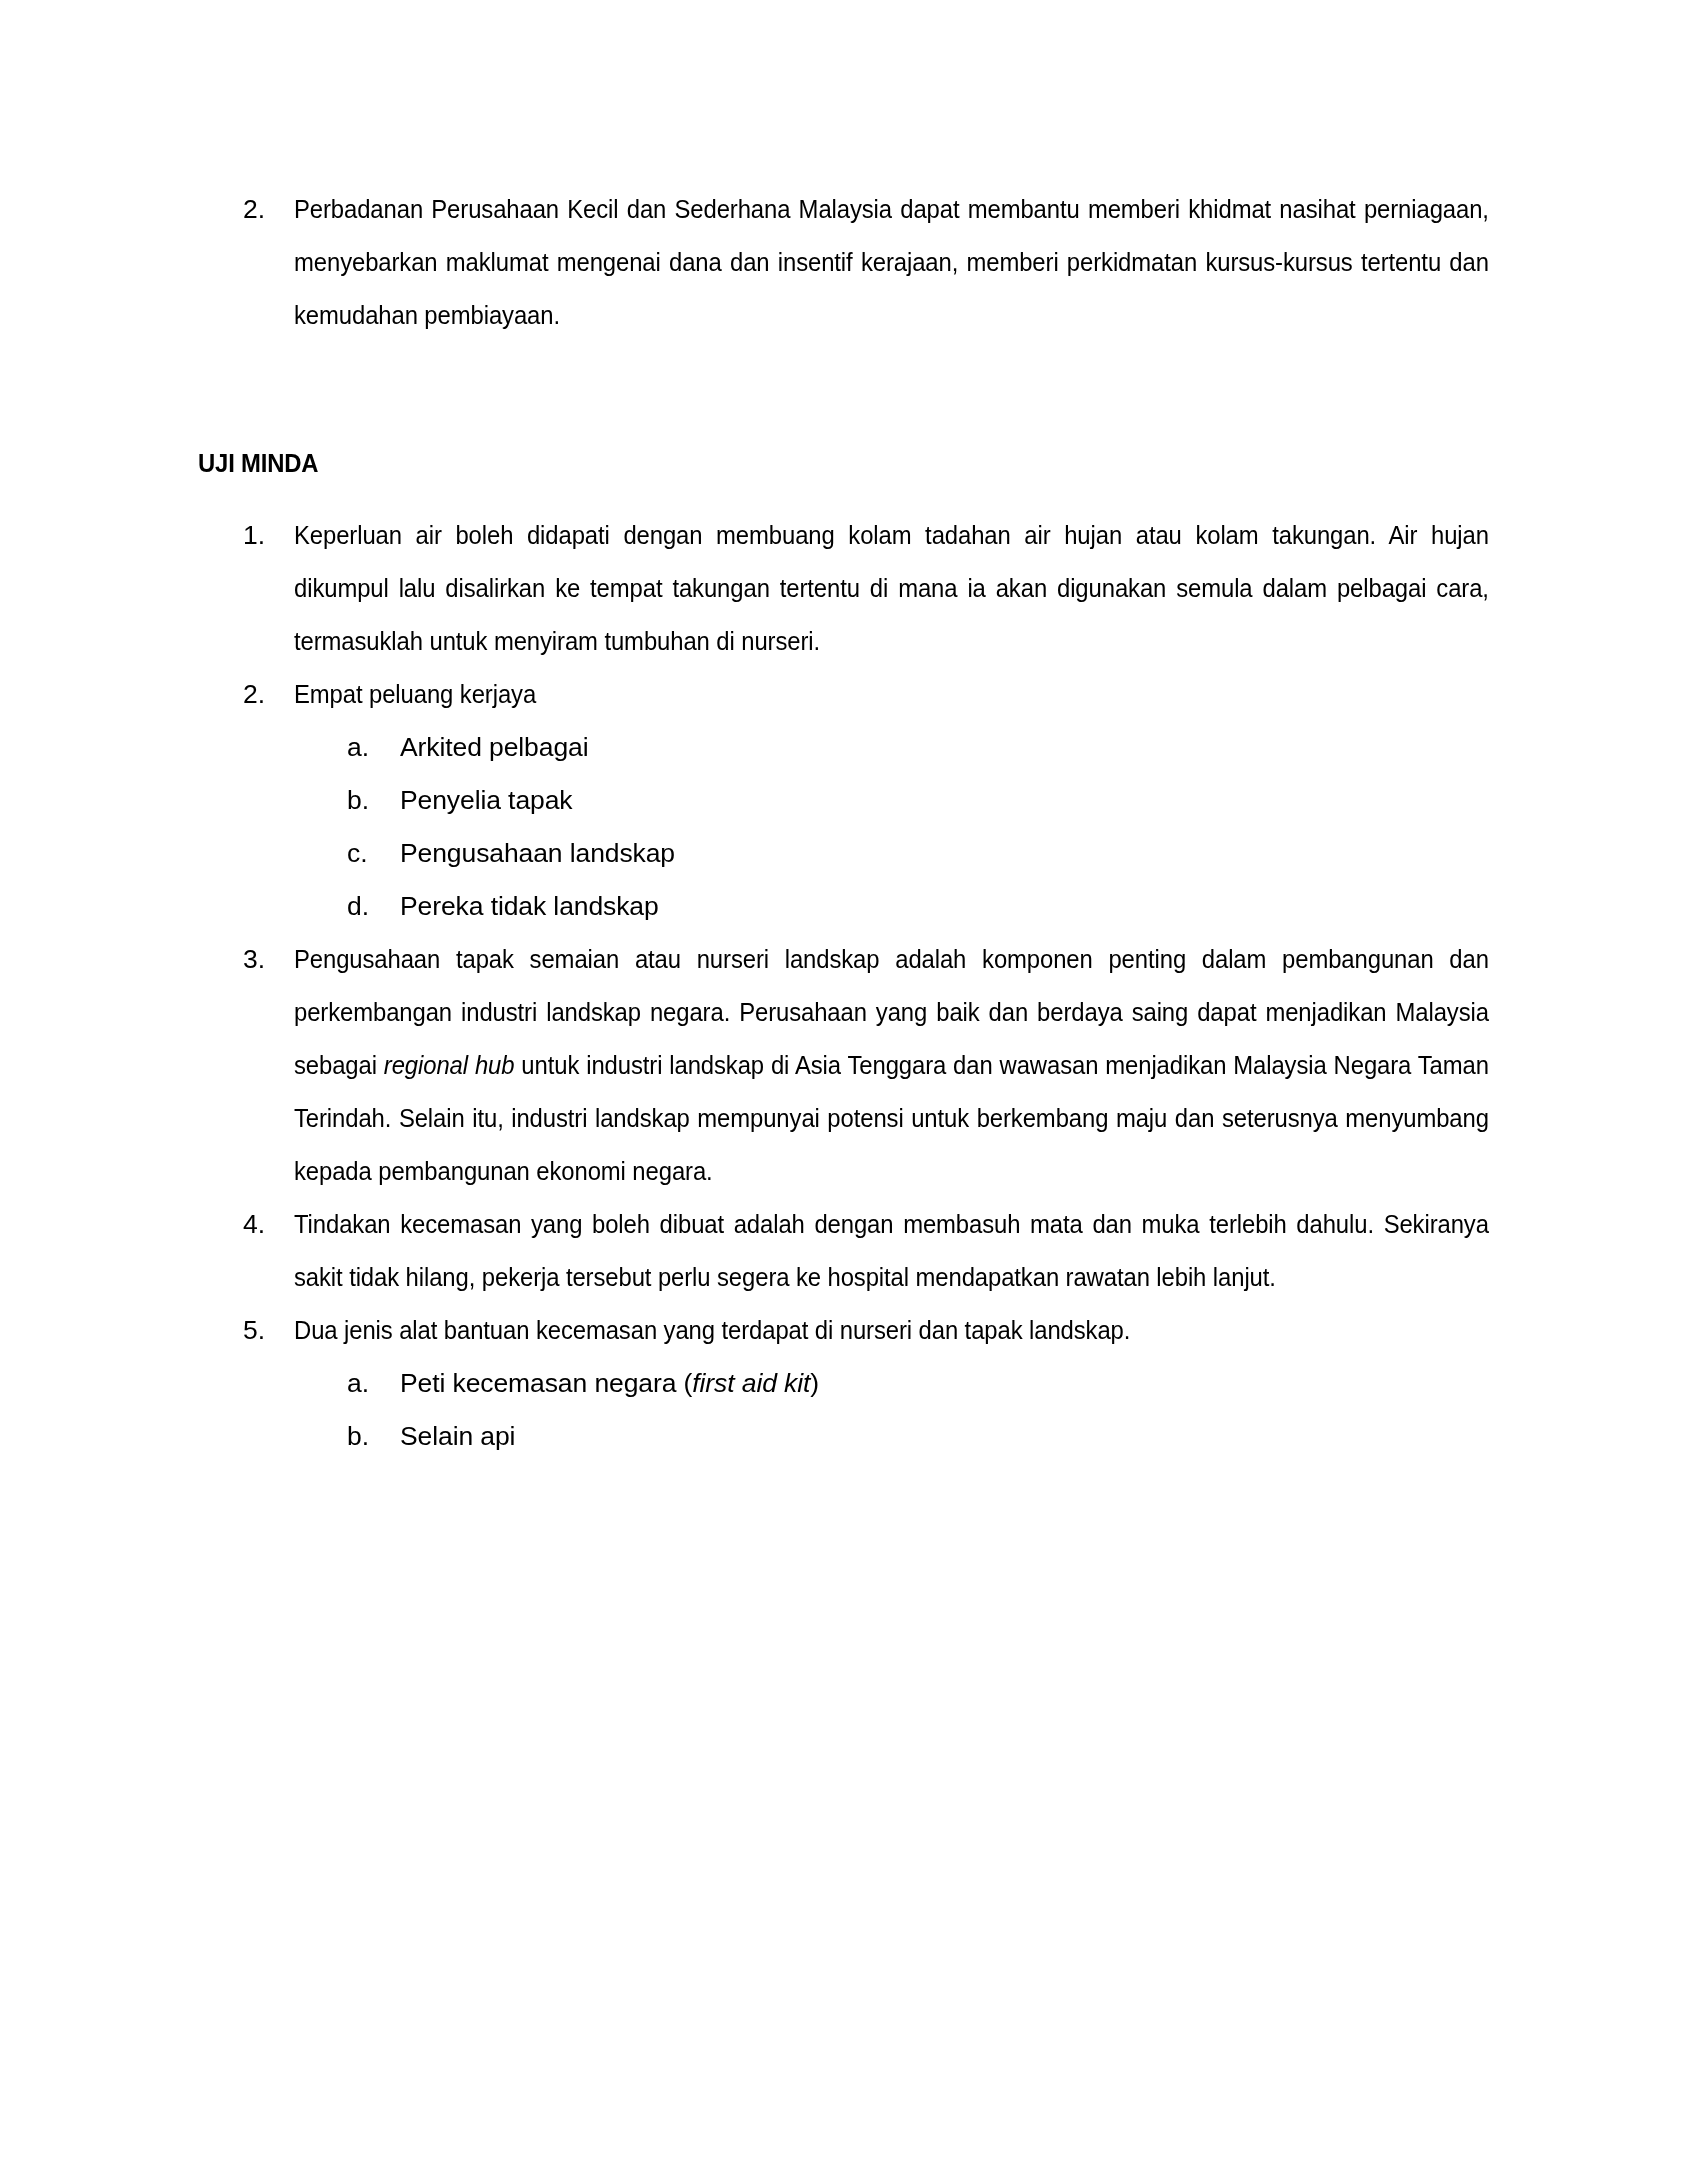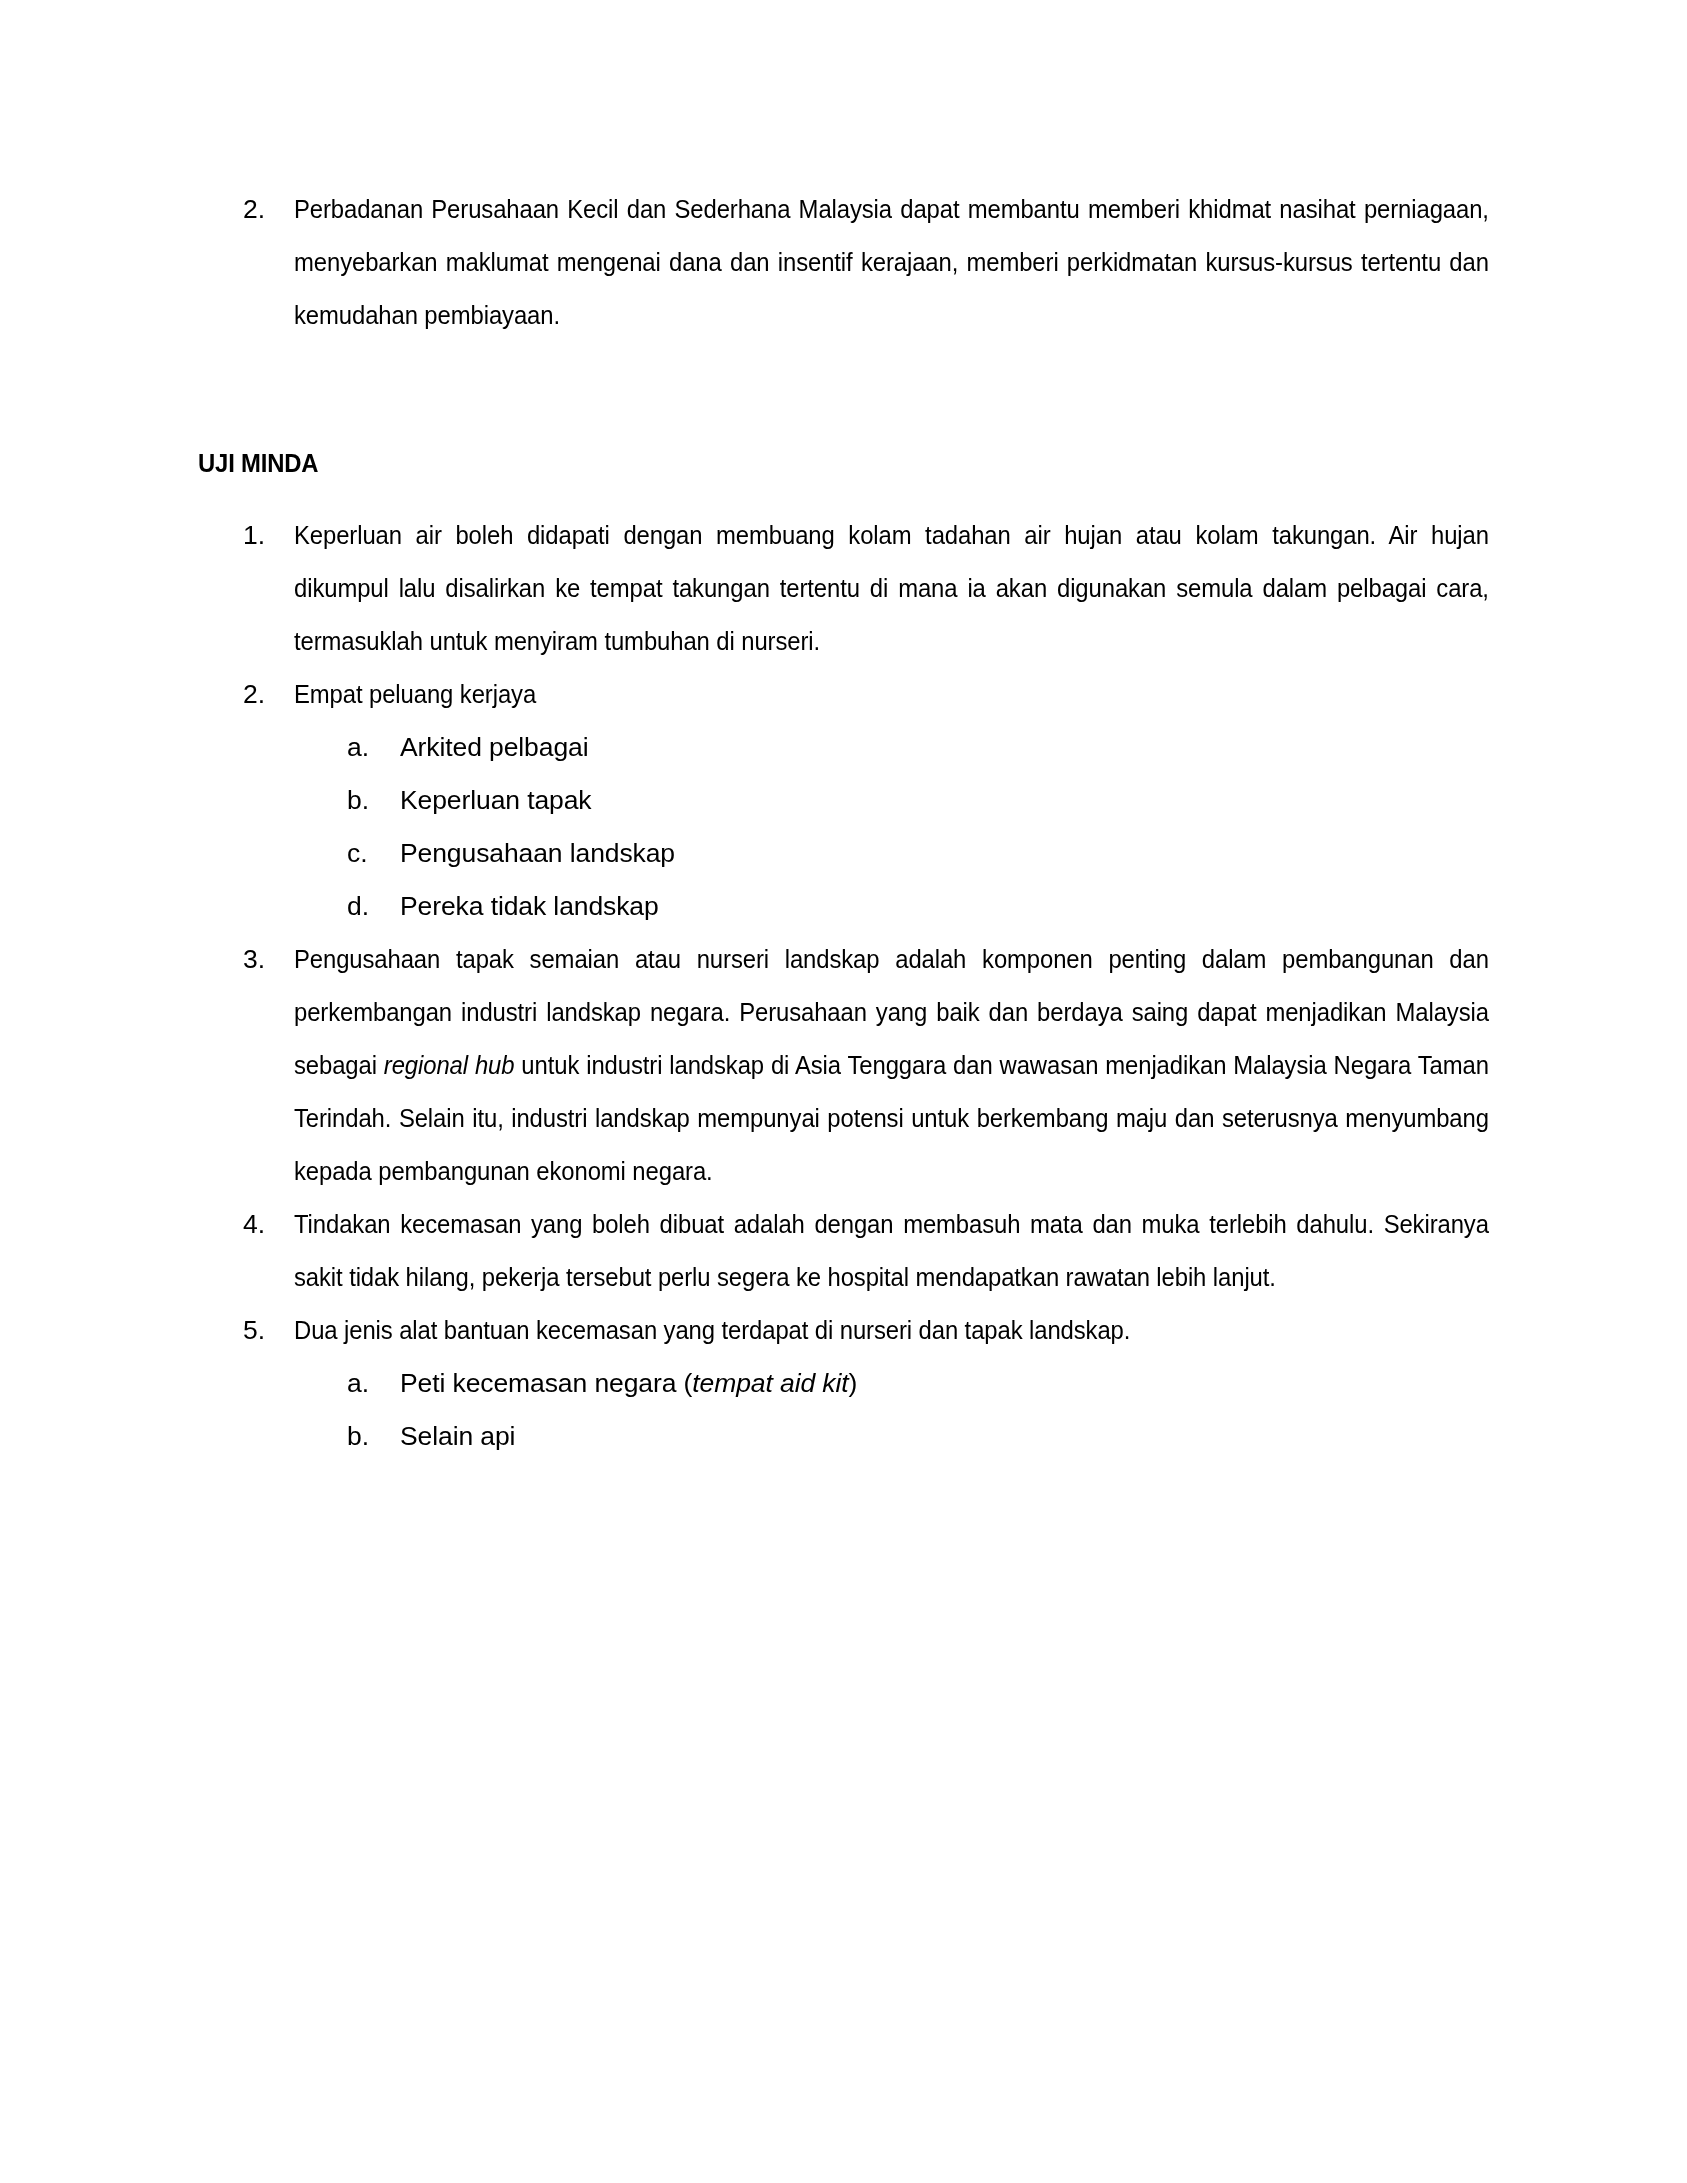--- a/index.html
+++ b/index.html
@@ -128,21 +128,21 @@
     <div class="num-item">
       <span class="marker">2.</span>
       <span class="body para nojust">Empat peluang kerjaya</span>
     </div>
     <div class="sub-item">
       <span class="marker">a.</span>
       <span class="body para nojust">Arkited pelbagai</span>
     </div>
     <div class="sub-item">
       <span class="marker">b.</span>
-      <span class="body para nojust">Keperluan tapak</span>
+      <span class="body para nojust">Penyelia tapak</span>
     </div>
     <div class="sub-item">
       <span class="marker">c.</span>
       <span class="body para nojust">Pengusahaan landskap</span>
     </div>
     <div class="sub-item">
       <span class="marker">d.</span>
       <span class="body para nojust">Pereka tidak landskap</span>
     </div>
 
@@ -155,21 +155,21 @@
       <span class="marker">4.</span>
       <span class="body para">Tindakan kecemasan yang boleh dibuat adalah dengan membasuh mata dan muka terlebih dahulu. Sekiranya sakit tidak hilang, pekerja tersebut perlu segera ke hospital mendapatkan rawatan lebih lanjut.</span>
     </div>
 
     <div class="num-item">
       <span class="marker">5.</span>
       <span class="body para nojust">Dua jenis alat bantuan kecemasan yang terdapat di nurseri dan tapak landskap.</span>
     </div>
     <div class="sub-item">
       <span class="marker">a.</span>
-      <span class="body para nojust"><span>Peti kecemasan negara (</span><em>tempat aid kit</em><span>)</span></span>
+      <span class="body para nojust"><span>Peti kecemasan negara (</span><em>first aid kit</em><span>)</span></span>
     </div>
     <div class="sub-item">
       <span class="marker">b.</span>
       <span class="body para nojust">Selain api</span>
     </div>
 
   </div>
 </div>
 
 

